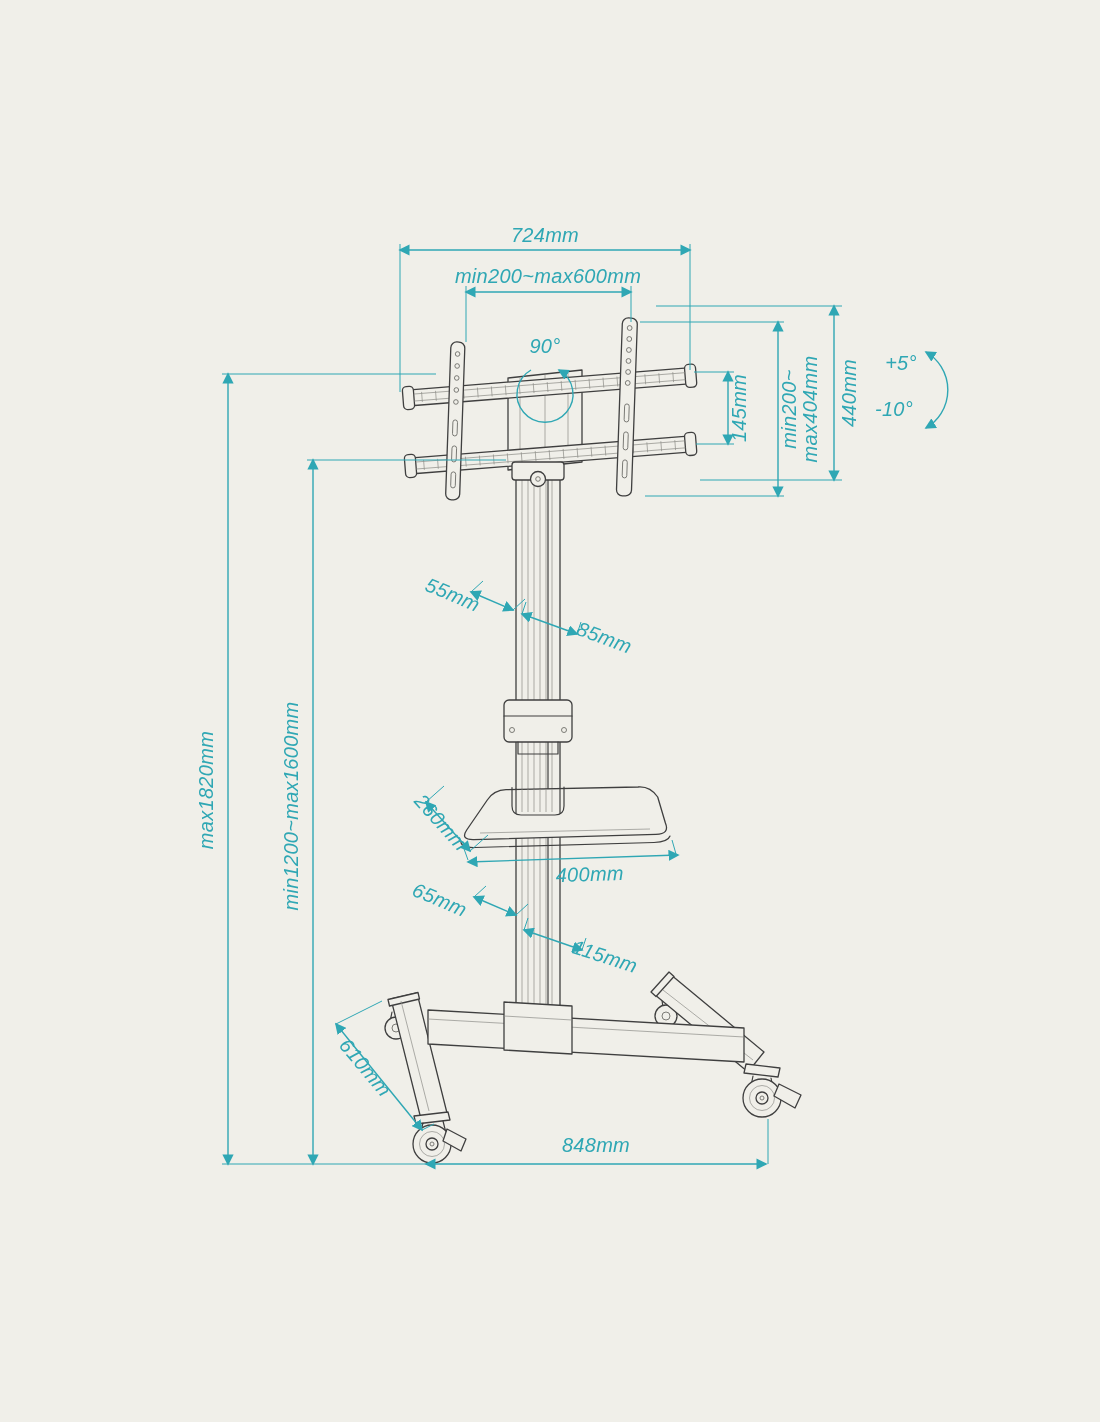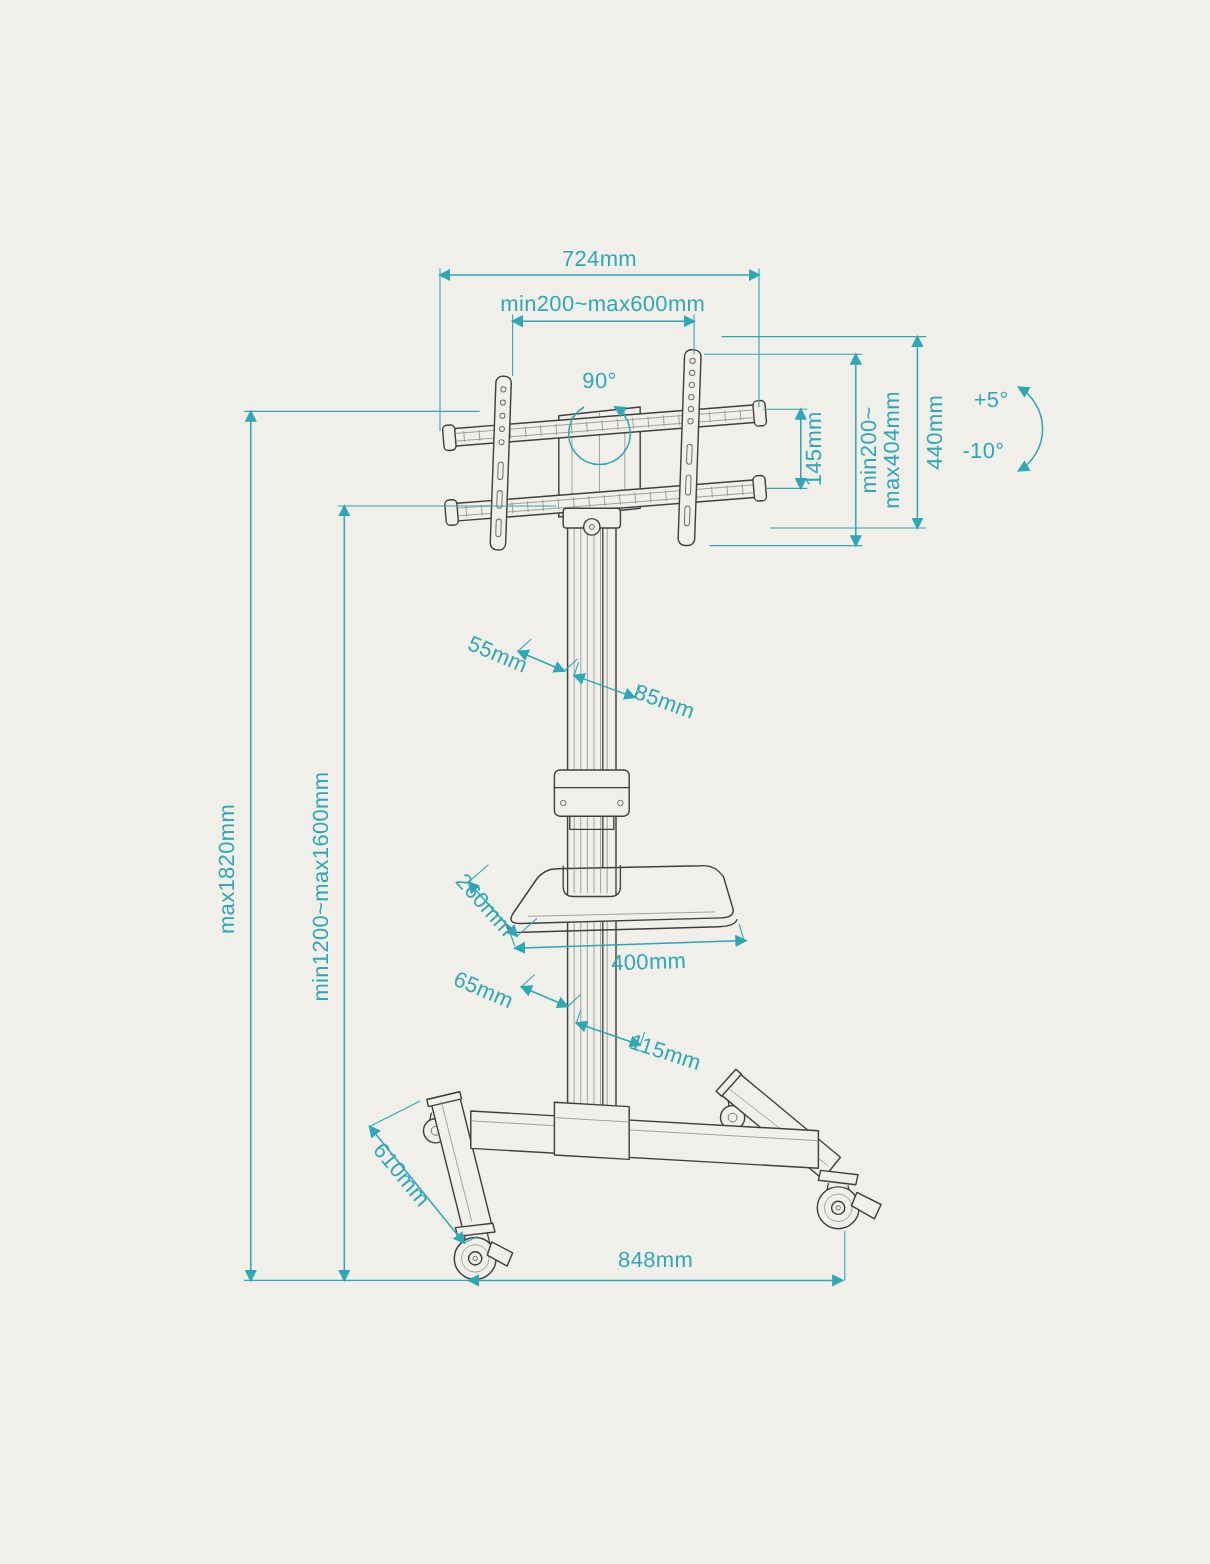--- a/index.html
+++ b/index.html
@@ -1,17 +1,17 @@
 <!DOCTYPE html>
 <html style="--bg: #f0efe9; --accent: #2fa7b4; --ink: #3f3f3f;"><head>
 <meta charset="utf-8">
 <style>
   :root{ --bg:#f0efe9; --accent:#2fa7b4; --ink:#3f3f3f; }
   html,body{margin:0;padding:0;background:var(--bg);}
-  .page{position:relative;width:1100px;height:1422px;background:var(--bg);overflow:hidden;}
+  .page{position:relative;width:1100px;height:1422px;background:var(--bg);overflow:hidden;font-style:italic;}
   svg{display:block;}
   .part{fill:var(--bg);stroke:var(--ink);stroke-width:1.3;stroke-linejoin:round;}
   .ink{fill:none;stroke:var(--ink);stroke-width:1.2;stroke-linejoin:round;stroke-linecap:round;}
   .detail{fill:none;stroke:#8d8d88;stroke-width:.7;}
   .hole{fill:none;stroke:#6f6f6a;stroke-width:.9;}
   .ext{fill:none;stroke:var(--accent);stroke-width:1;}
   .dim{fill:none;stroke:var(--accent);stroke-width:1.4;marker-start:url(#arrow);marker-end:url(#arrow);}
   .dime{fill:none;stroke:var(--accent);stroke-width:1.4;marker-end:url(#arrow);}
   .arrowfill{fill:var(--accent);}
   .lbl{font-family:"Liberation Sans",sans-serif;font-size:20px;fill:var(--accent);text-anchor:middle;letter-spacing:.3px;}

